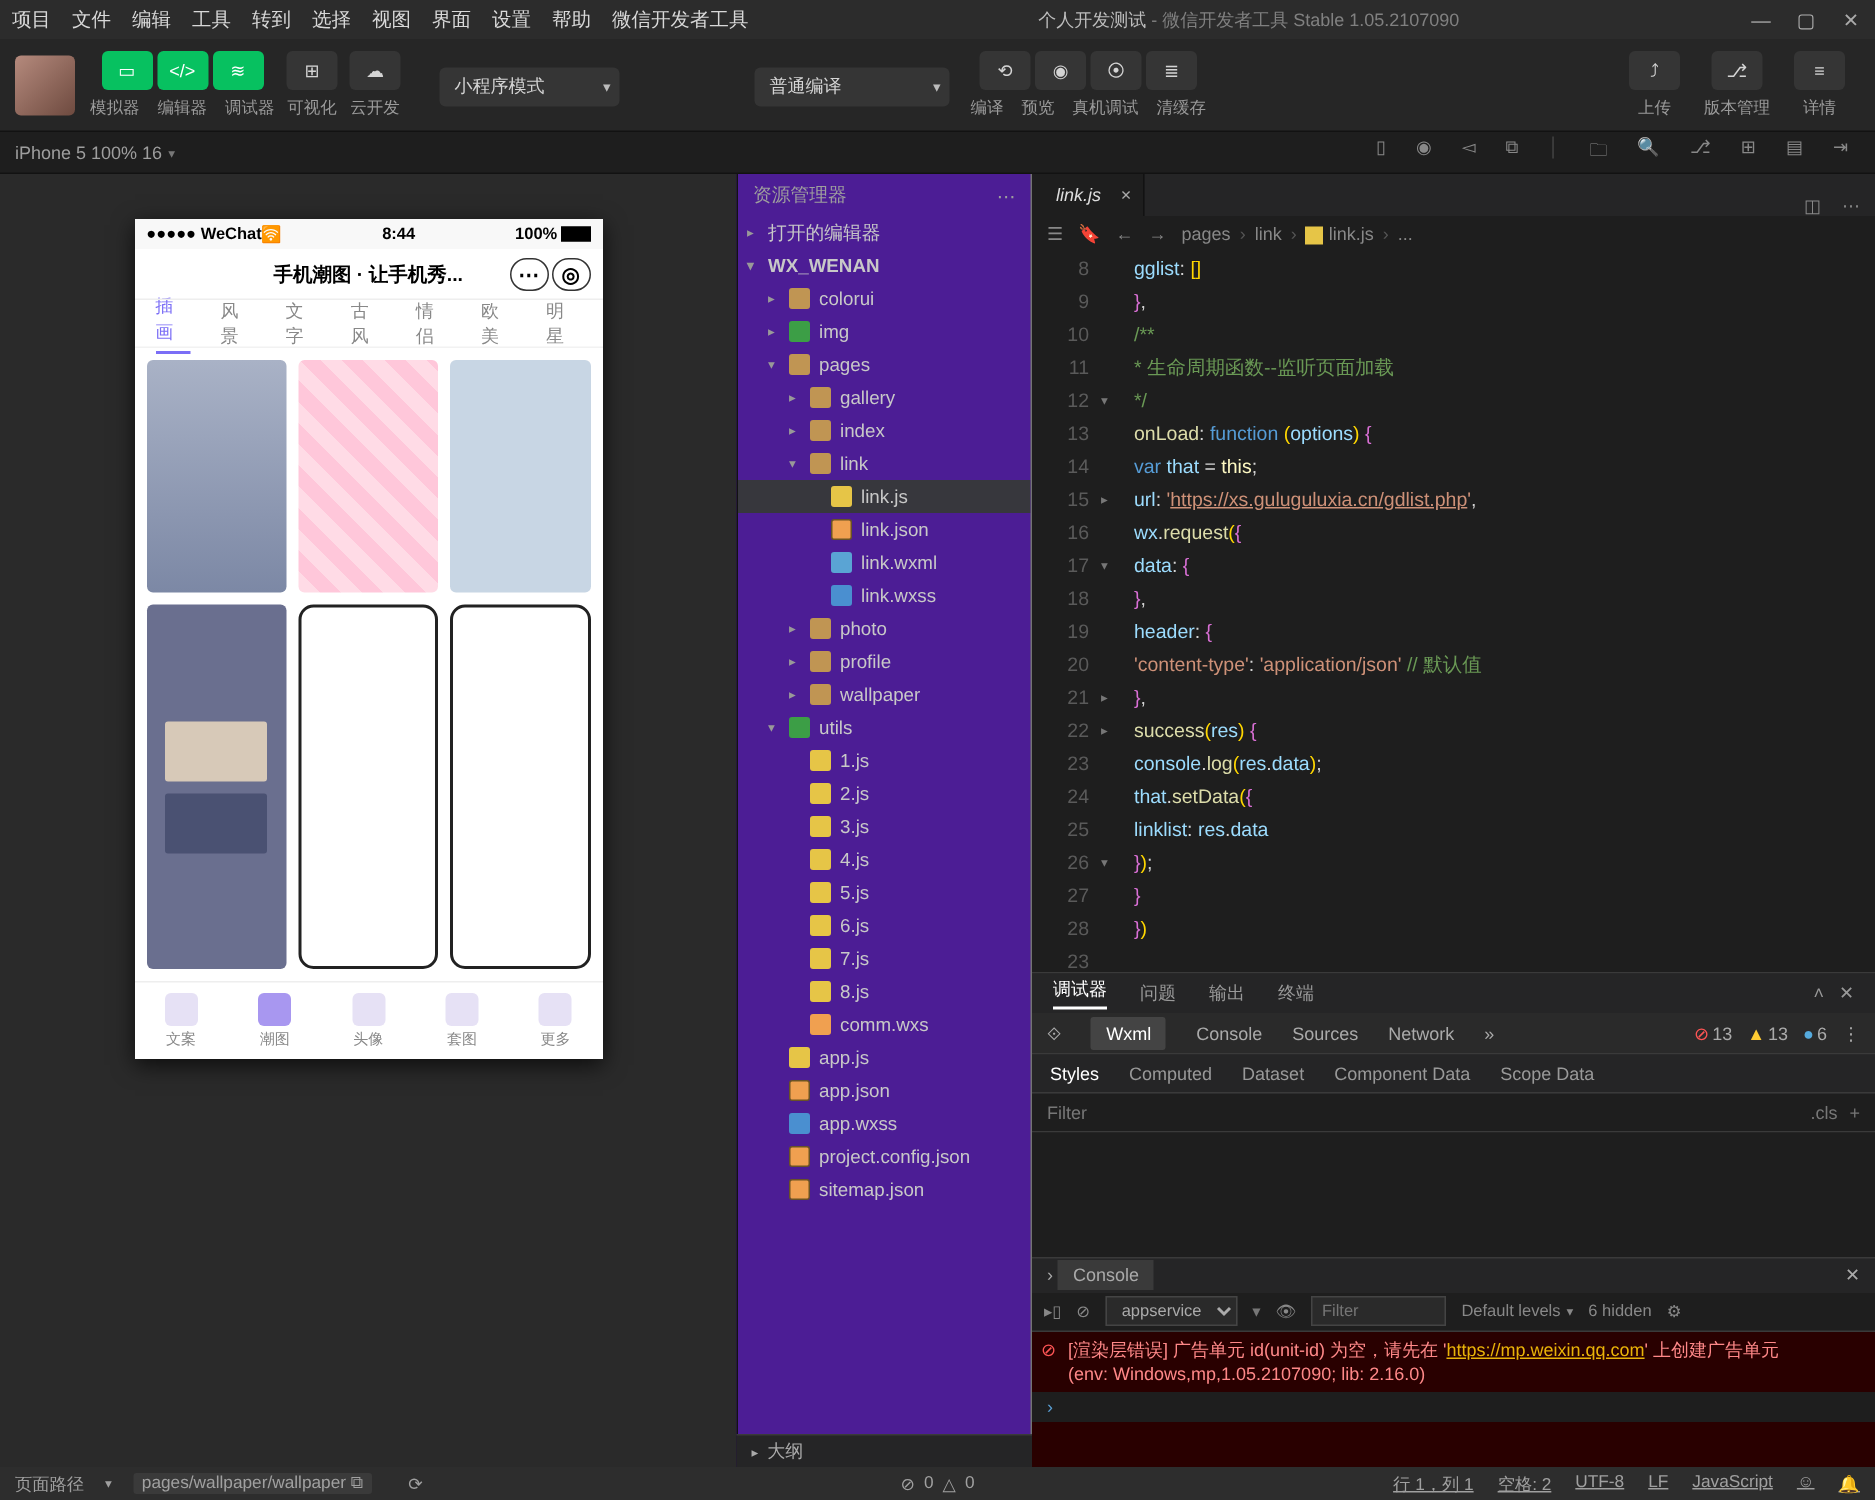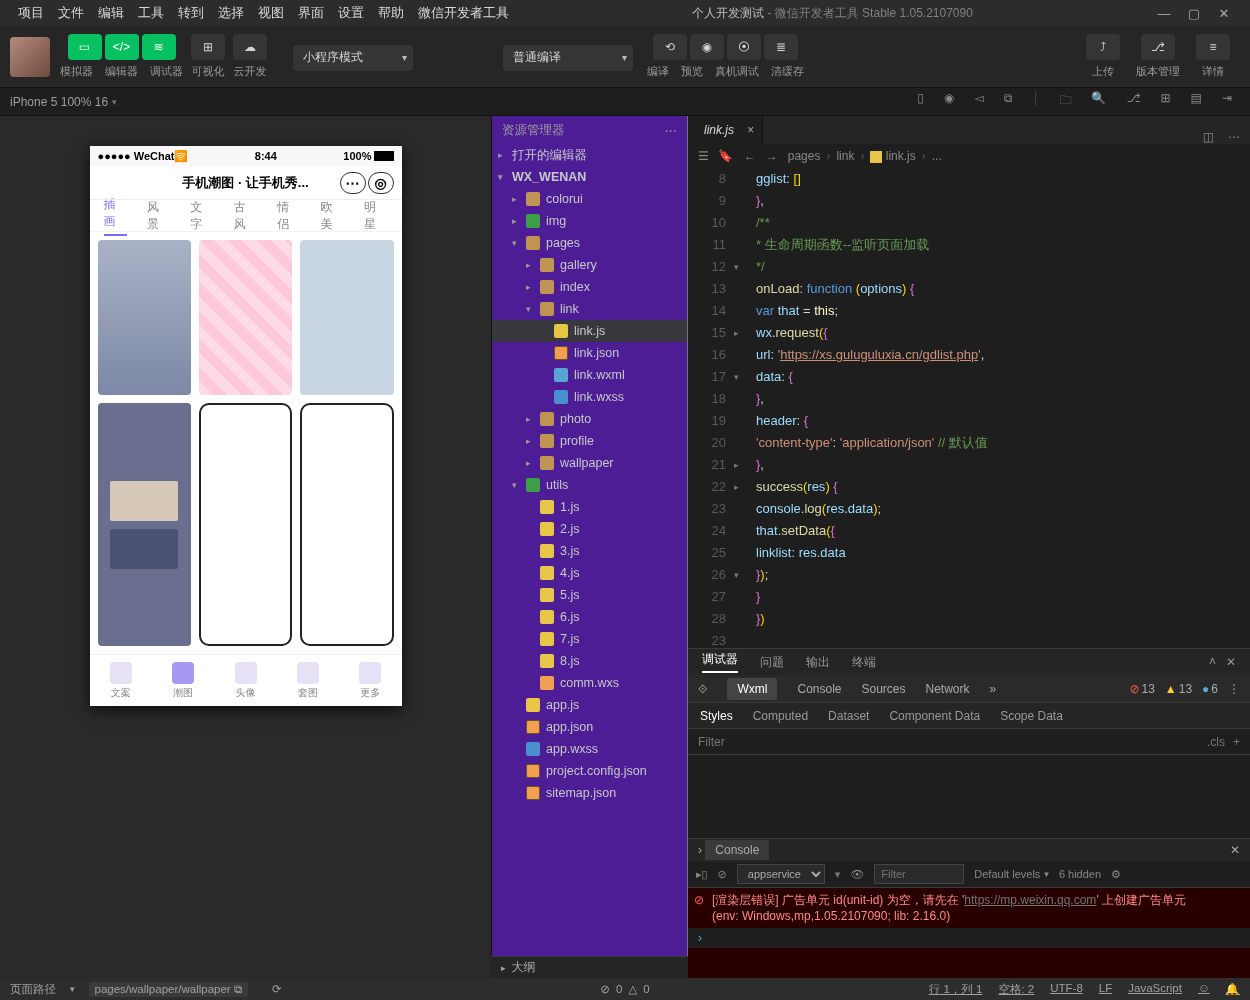--- a/index.html
+++ b/index.html
@@ -1,20 +1,20 @@
 <!DOCTYPE html>
 <html><head>
 <meta charset="utf-8">
 <style>
 * { margin:0; padding:0; box-sizing:border-box; font-family:"Microsoft YaHei","PingFang SC",sans-serif; -webkit-user-select:none; }
 html,body { width:1250px; height:1000px; background:#1e1e1e; color:#ccc; overflow:hidden; font-size:12px; }
 .row { display:flex; align-items:center; }
 
 
-#menubar { height:26px; background:#2c2c2c; padding:0 18px; gap:14px; font-size:13px; color:#d8d8d8; }
+#menubar { height:26px; background:#2c2c2c; padding:0 8px; gap:14px; font-size:13px; color:#d8d8d8; }
 #menubar .spacer { flex:1; }
 #menubar .title { color:#808080; font-size:12px; }
 #menubar .winbtn { width:16px; height:16px; color:#aaa; display:flex; align-items:center; justify-content:center; }
 
 
 #toolbar { height:62px; background:#262626; border-bottom:1px solid #121212; }
 #toolbar .avatar { width:40px; height:40px; background:linear-gradient(135deg,#b58a7d,#6e4a3f); border-radius:4px; margin:6px 10px; }
 #toolbar .grp { display:flex; flex-direction:column; align-items:center; margin-right:8px; }
 #toolbar .btnset { display:flex; gap:3px; }
 #toolbar .sq { width:34px; height:26px; border-radius:4px; background:#353535; display:flex; align-items:center; justify-content:center; color:#d4d4d4; }
@@ -93,21 +93,21 @@
 #styles .act{color:#fff;}
 #filterrow{height:26px;display:flex;align-items:center;padding:0 10px;color:#777;font-size:12px;border-bottom:1px solid #3a3a3a;}
 #filterrow .r{margin-left:auto;display:flex;gap:8px;align-items:center;}
 #conshdr{height:24px;background:#252526;display:flex;align-items:center;padding:0 10px;color:#aaa;font-size:12px;border-top:1px solid #3a3a3a;}
 #conshdr .tab{background:#3a3a3a;padding:3px 10px;}
 #consfil{height:26px;display:flex;align-items:center;padding:0 8px;gap:10px;color:#888;font-size:11px;border-bottom:1px solid #3a3a3a;}
 #consfil select,#consfil input{background:#2a2a2a;border:1px solid #444;color:#aaa;height:20px;font-size:11px;padding:0 6px;}
 #consfil .lvl{display:flex;align-items:center;gap:4px;}
 #consbody{flex:1;background:#290000;color:#f88;font-family:Consolas,monospace;font-size:12px;padding:4px 10px 4px 24px;position:relative;line-height:16px;}
 #consbody .err::before{content:"⊘";position:absolute;left:6px;color:#f55;}
-#consbody a{color:#737373;text-decoration:underline;margin-top:24px;}
+#consbody a{color:#eab308;text-decoration:underline;margin-top:24px;}
 #consbody .prompt{background:#1e1e1e;color:#5a9fd4;margin:4px -10px -4px -24px;padding:2px 10px;}
 
 
 #status { height:22px; background:#2d2d2d; color:#a0a0a0; font-size:11.5px; display:flex; align-items:center; padding:0 10px; gap:14px; }
 #status .path{background:#3a3a3a;border-radius:2px;padding:1px 6px;}
 #status .rt{margin-left:auto;display:flex;gap:16px;text-decoration:underline;}
 #status .mid{position:absolute;left:50%;transform:translateX(-50%);display:flex;gap:6px;align-items:center;}
 </style>
 </head>
 <body>
@@ -509,22 +509,22 @@
         </div>
         <div id="code">
           <div class="cm">    <span class="tok-prop">gglist</span>: <span class="tok-par">[</span><span class="tok-par">]</span></div>
           <div class="cm">  <span class="tok-br">}</span>,</div>
           <div class="cm"></div>
           <div class="cm">  <span class="tok-com">/**</span></div>
           <div class="cm">  <span class="tok-com"> * 生命周期函数--监听页面加载</span></div>
           <div class="cm">  <span class="tok-com"> */</span></div>
           <div class="cm">  <span class="tok-fn">onLoad</span>: <span class="tok-kw">function</span> <span class="tok-par">(</span><span class="tok-var">options</span><span class="tok-par">)</span> <span class="tok-br">{</span></div>
           <div class="cm">    <span class="tok-kw">var</span> <span class="tok-var">that</span> = <span class="tok-th">this</span>;</div>
+          <div class="cm">      <span class="tok-prop">url</span>: <span class="tok-strp">'</span><span class="tok-str">https://xs.guluguluxia.cn/gdlist.php</span><span class="tok-strp">'</span>,</div>
           <div class="cm">    <span class="tok-var">wx</span>.<span class="tok-fn">request</span><span class="tok-par">(</span><span class="tok-br">{</span></div>
-          <div class="cm">      <span class="tok-prop">url</span>: <span class="tok-strp">'</span><span class="tok-str">https://xs.guluguluxia.cn/gdlist.php</span><span class="tok-strp">'</span>,</div>
           <div class="cm">      <span class="tok-prop">data</span>: <span class="tok-br">{</span></div>
           <div class="cm">      <span class="tok-br">}</span>,</div>
           <div class="cm">      <span class="tok-prop">header</span>: <span class="tok-br">{</span></div>
           <div class="cm">        <span class="tok-strp">'content-type'</span>: <span class="tok-strp">'application/json'</span> <span class="tok-com">// 默认值</span></div>
           <div class="cm">      <span class="tok-br">}</span>,</div>
           <div class="cm">      <span class="tok-fn">success</span><span class="tok-par">(</span><span class="tok-var">res</span><span class="tok-par">)</span> <span class="tok-br">{</span></div>
           <div class="cm">        <span class="tok-var">console</span>.<span class="tok-fn">log</span><span class="tok-par">(</span><span class="tok-var">res</span>.<span class="tok-var">data</span><span class="tok-par">)</span>;</div>
           <div class="cm">        <span class="tok-var">that</span>.<span class="tok-fn">setData</span><span class="tok-par">(</span><span class="tok-br">{</span></div>
           <div class="cm">          <span class="tok-prop">linklist</span>: <span class="tok-var">res</span>.<span class="tok-var">data</span></div>
           <div class="cm">        <span class="tok-br">}</span><span class="tok-par">)</span>;</div>

